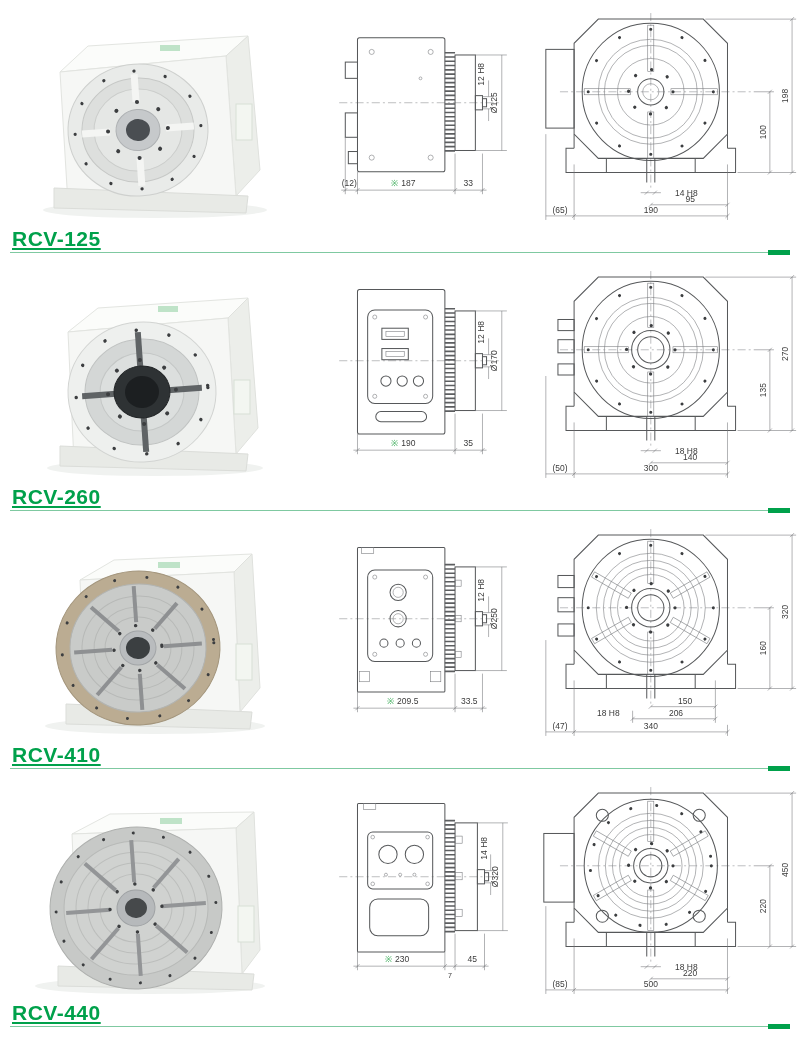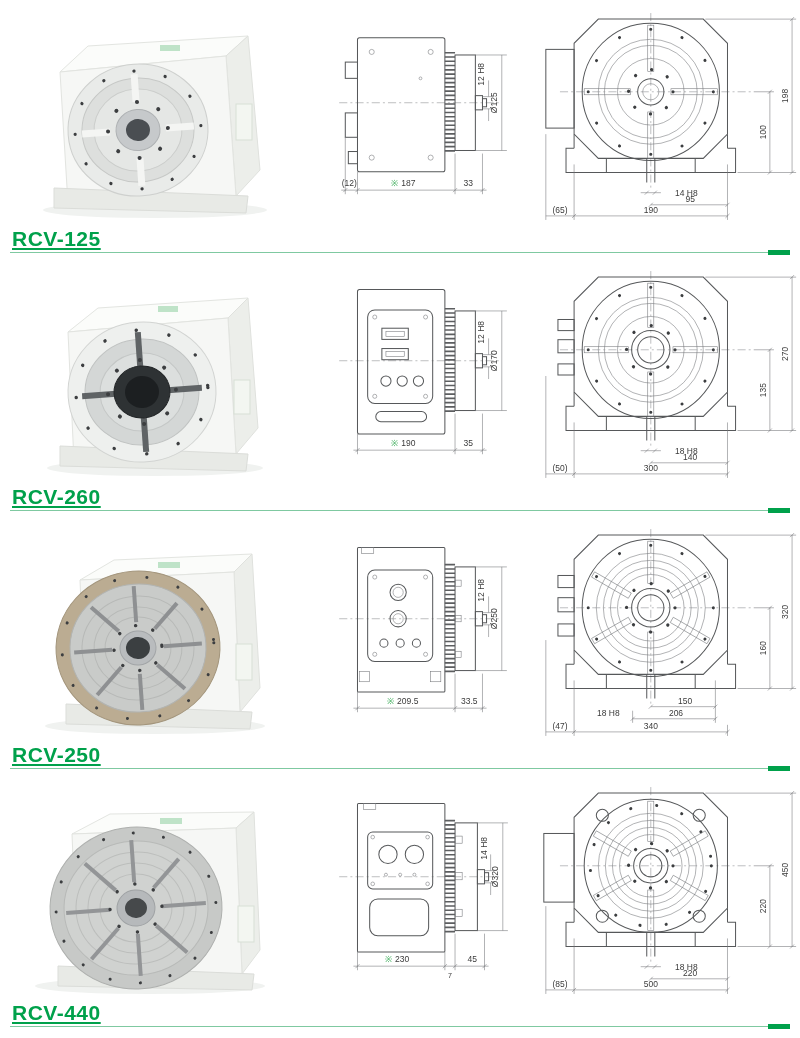--- a/index.html
+++ b/index.html
@@ -439,21 +439,21 @@
             <line class="dim" x1="30" y1="207" x2="182" y2="207"></line>
             <path class="dim" d="M28,209 l4,-4 M180,209 l4,-4"></path>
             <text class="dtx" x="106" y="204" text-anchor="middle">340</text>
             <line class="dim" x1="2" y1="116" x2="2" y2="211"></line>
             <line class="dim" x1="2" y1="207" x2="30" y2="207"></line>
             <text class="dtx" x="16" y="204" text-anchor="middle">(47)</text>
           </g>
         </svg>
       </div>
     </div>
-    <h2 class="model">RCV-250</h2>
+    <h2 class="model">RCV-410</h2>
     <div class="rule">
         <span class="dashcap"></span>
       </div>
   </section>
 
   <section class="sec">
     <div class="row">
 
       <div class="photo-wrap">
         <svg viewBox="0 0 295 210">

